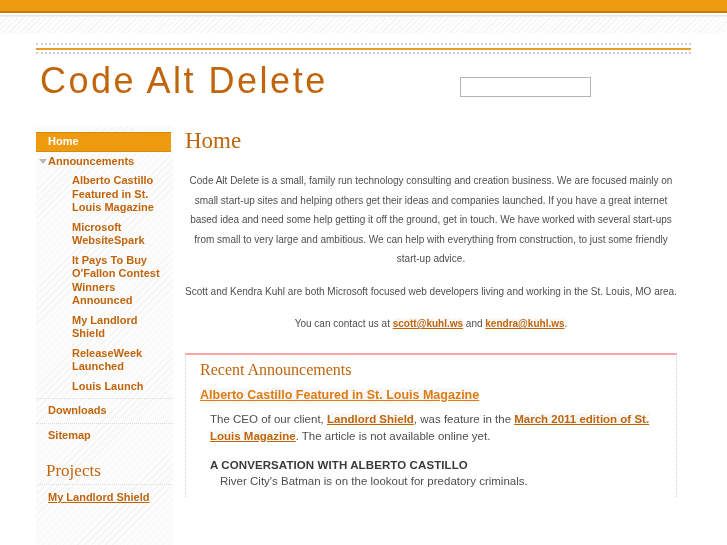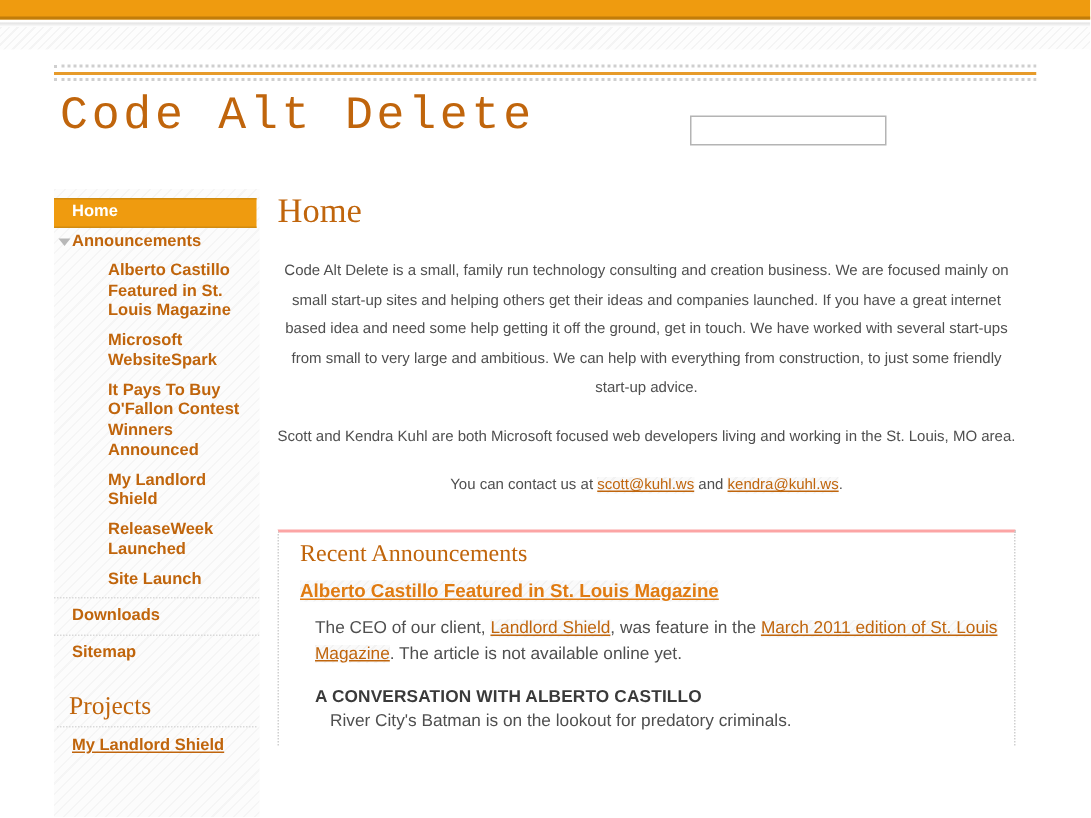--- a/index.html
+++ b/index.html
@@ -74,22 +74,22 @@
   .rule-gray2 {
     margin-top: 2px;
     height: 0;
     border-top: 2px dotted #cfcfcf;
   }
 
   .site-title {
     position: absolute;
     top: 27px;
     left: 40px;
-    font-family: Liberation Mono, monospace;
-    font-size: 31px;
+    font-family: Liberation Sans, sans-serif;
+    font-size: 36px;
     font-weight: normal;
     letter-spacing: 2.5px;
     color: #c0650c;
     margin: 0;
     white-space: nowrap;
   }
 
   .search-area {
     position: absolute;
     top: 44px;
@@ -226,21 +226,21 @@
     font-size: 10px;
     line-height: 19.5px;
     color: #4f4f4f;
     margin: 13px 0 0 0;
     text-align: center;
   }
   .body-p.italic { }
 
   .inline-link {
     color: #c0650c;
-    font-weight: normal;
+    font-weight: bold;
     text-decoration: underline;
     background-color: #fafafa;
     background-image:
       repeating-linear-gradient(135deg,
         rgba(0,0,0,0.03) 0px, rgba(0,0,0,0.03) 1px,
         rgba(0,0,0,0) 1px, rgba(0,0,0,0) 4px);
     cursor: pointer;
   }
 
   
@@ -330,21 +330,21 @@
 
     <div class="sidebar">
       <div id="nav-host">
           <a class="nav-item level0 current"><span>Home</span></a>
           <a class="nav-item level0 nav-expand"><span class="tri"></span><span>Announcements</span></a>
           <a class="nav-item level1"><span>Alberto Castillo Featured in St. Louis Magazine</span></a>
           <a class="nav-item level1"><span>Microsoft WebsiteSpark</span></a>
           <a class="nav-item level1"><span>It Pays To Buy O'Fallon Contest Winners Announced</span></a>
           <a class="nav-item level1"><span>My Landlord Shield</span></a>
           <a class="nav-item level1"><span>ReleaseWeek Launched</span></a>
-          <a class="nav-item level1"><span>Site Launch</span></a>
+          <a class="nav-item level1"><span>Louis Launch</span></a>
           <a class="nav-item level0 dotted-top"><span>Downloads</span></a>
           <a class="nav-item level0 dotted-top"><span>Sitemap</span></a>
         </div>
 
       <div class="sb-section-title">Projects</div>
 
       <a class="sb-link">My Landlord Shield</a>
 
     </div>
 

